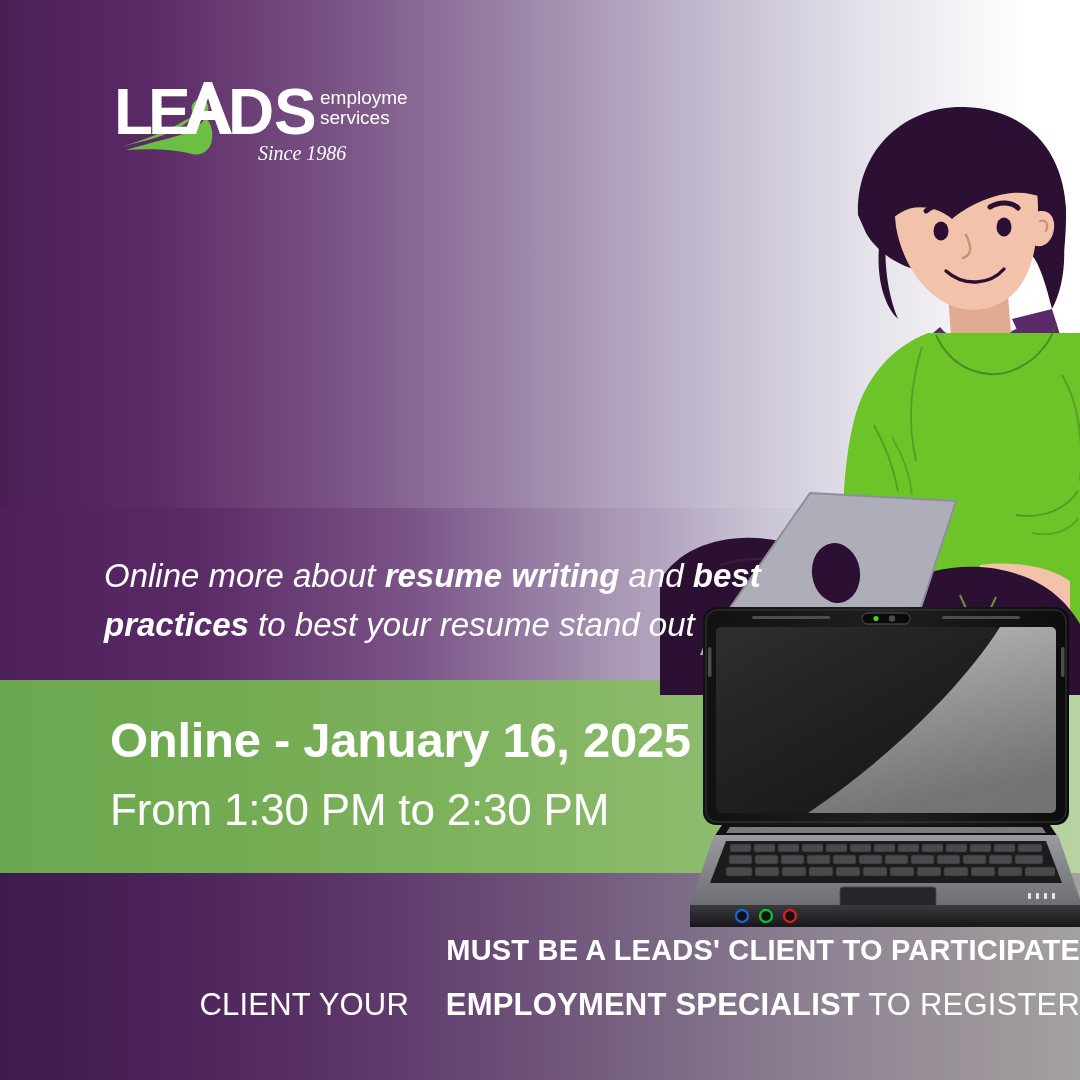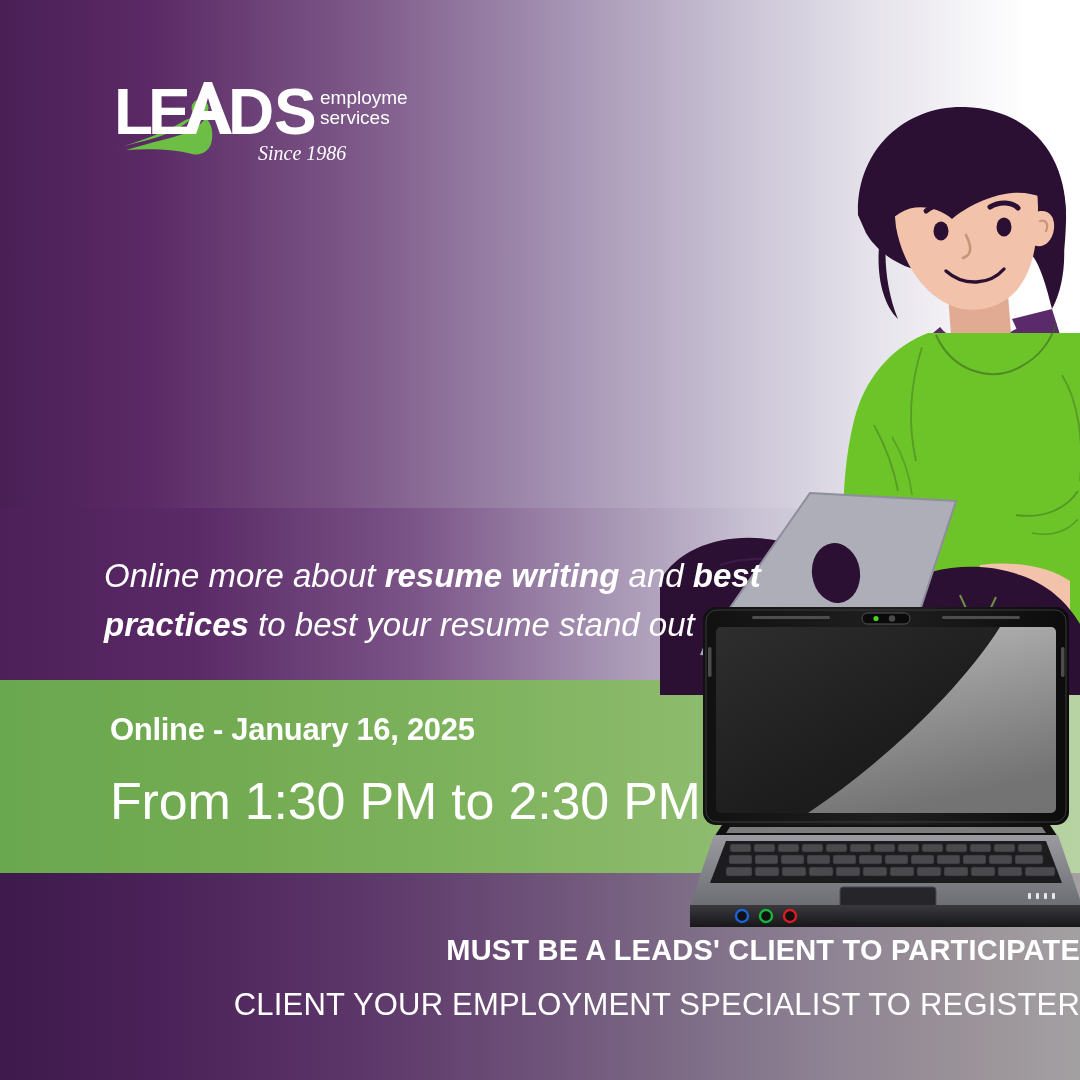--- a/index.html
+++ b/index.html
@@ -72,38 +72,38 @@
     position:absolute; left:104px; top:552px; width:680px;
     color:#ffffff;
     font-size:33px; line-height:1.48;
     font-style:italic;
     font-weight:500;
   }
   #subtitle b { font-weight:800; }
 
   #datetime { position:absolute; left:110px; top:712px; color:#ffffff; }
   #date-line {
-    font-size:31px; font-weight:800; letter-spacing:-0.3px;
+    font-size:49px; font-weight:800; letter-spacing:-0.3px;
     line-height:1.18; white-space:nowrap;
   }
   #time-line {
-    font-size:52px; font-weight:400; letter-spacing:-0.2px;
-    line-height:1.25; margin-top:20px; white-space:nowrap;
+    font-size:44px; font-weight:400; letter-spacing:-0.2px;
+    line-height:1.25; margin-top:12px; white-space:nowrap;
   }
 
   #footer { position:absolute; left:0; top:932px; width:100%; text-align:right; color:#ffffff; }
   #footer-line1 {
     font-size:29px; font-weight:800; letter-spacing:0.2px;
     line-height:1.3; white-space:nowrap;
   }
   #footer-line2 {
     font-size:31px; font-weight:400; letter-spacing:0.2px;
     line-height:1.35; margin-top:14px; white-space:nowrap;
   }
-  #footer-line2 b { font-weight:400; }
+  #footer-line2 b { font-weight:700;margin-left:28px; }
 </style>
 </head>
 <body>
 
 <div id="poster">
 
   <div class="band" id="band-top"></div>
   <div class="band" id="band-sub"></div>
   <div class="band" id="band-green"></div>
   <div class="band" id="band-bottom"></div>

